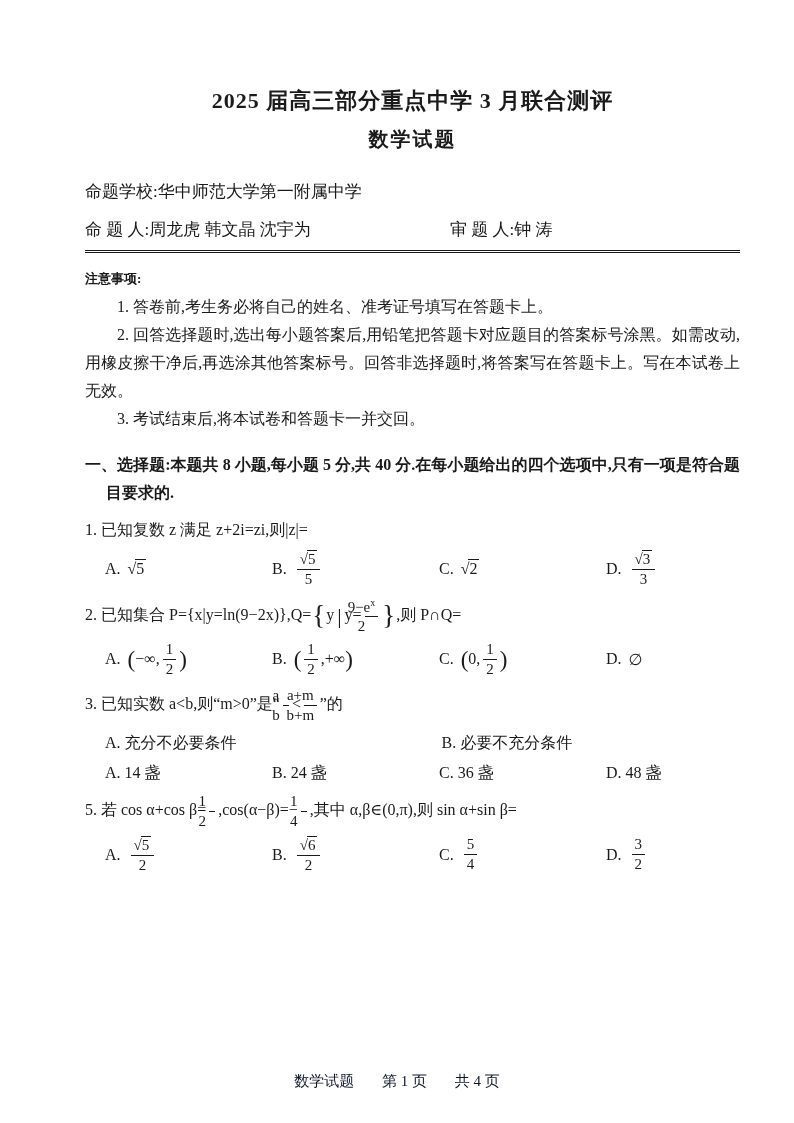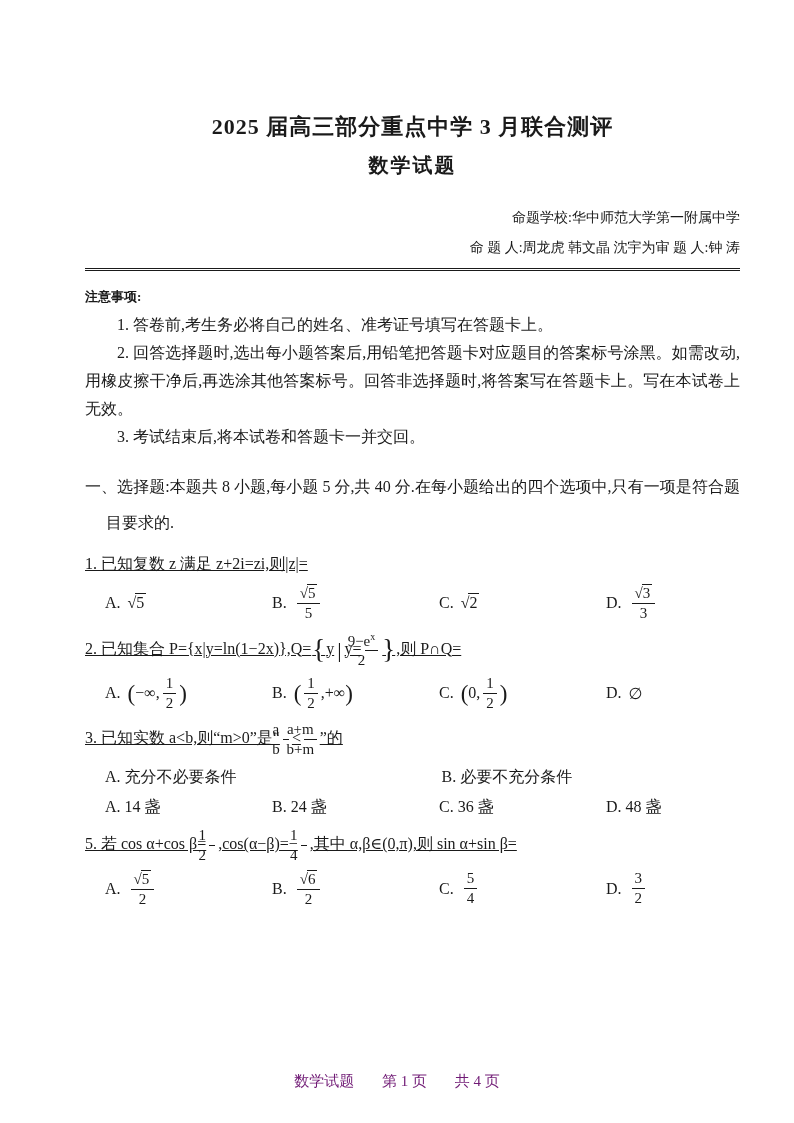--- a/index.html
+++ b/index.html
@@ -5,47 +5,47 @@
   html,body{margin:0;padding:0;background:#888;}
   .sheet{
     position:relative;
     width:794px;height:1123px;
     margin:0 auto;
     background:#ffffff;
     color:#1a1a1a;
     font-family:"Liberation Serif","DejaVu Serif",serif;
     font-size:16px;
     box-sizing:border-box;
-    padding:112px 54px 0 85px;
+    padding:86px 54px 0 85px;
     overflow:hidden;
   }
   
   .title{
     text-align:center;font-size:22px;font-weight:700;
     letter-spacing:1px;margin:0 0 10px;
   }
   .subtitle{
     text-align:center;font-size:20px;font-weight:700;
     letter-spacing:2px;margin:0 0 24px;
   }
-  .meta{font-size:14px;line-height:30px;text-align:right;}
-  .meta .w1{display:inline-block;width:365px;}
+  .meta{font-size:17px;line-height:30px;}
+  .meta .w1{display:inline-block;width:365px;margin-top:8px;}
   .meta .w2{display:inline-block;width:133px;}
   .rule{border-top:3px double #1a1a1a;margin:5px 0 12px;}
   
   .notice-head{font-weight:700;font-size:13px;line-height:28px;}
   .notice p{margin:0;line-height:28px;text-indent:2em;text-align:justify;}
   
   .section-head{
-    font-weight:400;line-height:36px;margin:18px 0 4px;
+    font-weight:700;line-height:28px;margin:18px 0 4px;
     padding-left:21px;text-indent:-21px;text-align:justify;
   }
   .stem{
     margin:9px 0 0;line-height:28px;
-    padding-left:20px;text-indent:-20px;text-align:justify;text-decoration:underline;
+    padding-left:20px;text-indent:-20px;text-align:justify;
   }
   .opts{margin:6px 0 0;}
   .grid4{display:grid;grid-template-columns:167px 167px 167px 1fr;margin-left:20px;align-items:center;}
   .grid2{display:grid;grid-template-columns:53% 47%;margin-left:20px;row-gap:4px;line-height:28px;}
   .opt{display:inline-flex;align-items:center;min-height:26px;}
   .olabel{margin-right:7px;}
   
   .frac{
     display:inline-block;vertical-align:middle;text-align:center;
     font-size:15px;line-height:1.12;margin:0 3px;
@@ -56,21 +56,21 @@
   .rsign{display:inline-block;}
   .rad{display:inline-block;border-top:1.5px solid #1a1a1a;padding:0 2px 0 1px;margin-left:-1px;}
   .brace{font-size:27px;vertical-align:middle;line-height:1;font-weight:400;padding:0 1px;}
   .vbar{font-size:22px;vertical-align:middle;line-height:1;padding:0 3px;font-weight:300;}
   .paren{font-size:23px;vertical-align:middle;line-height:1;font-weight:300;}
   .ival{display:inline-flex;align-items:center;}
   sup{font-size:10px;}
   
   .footer{
     position:absolute;left:0;right:0;bottom:32px;
-    text-align:center;font-size:15px;color:#701a75;
+    text-align:center;font-size:15px;color:#0f172a;
   }
   .footer span{margin:0 12px;}
 </style>
 </head>
 <body>
 
 <div class="sheet">
 
   <h1 class="title">2025 届高三部分重点中学 3 月联合测评</h1>
   <h2 class="subtitle">数学试题</h2>
@@ -114,21 +114,21 @@
     </span>
     <span class="opt">
       <span class="olabel">D.</span>
       <span class="frac">
         <span class="num"><span class="sqrt"><span class="rsign">√</span><span class="rad">3</span></span></span>
         <span class="den">3</span>
       </span>
     </span>
   </div>
 
-  <p class="stem"><span>2. 已知集合 P={x|y=ln(1−2x)},Q=</span><span class="brace">{</span><span>y</span><span class="vbar">|</span><span>y=</span><span class="frac"><span class="num"><span>9−e</span><sup>x</sup></span><span class="den">2</span></span><span class="brace">}</span><span>,则 P∩Q=</span></p>
+  <p class="stem"><span>2. 已知集合 P={x|y=ln(9−2x)},Q=</span><span class="brace">{</span><span>y</span><span class="vbar">|</span><span>y=</span><span class="frac"><span class="num"><span>9−e</span><sup>x</sup></span><span class="den">2</span></span><span class="brace">}</span><span>,则 P∩Q=</span></p>
   <div class="opts grid4">
     <span class="opt">
       <span class="olabel">A.</span>
       <span class="ival">
           <span class="paren">(</span>
           <span>−∞,</span>
           <span class="frac">
             <span class="num">1</span>
             <span class="den">2</span>
           </span>

